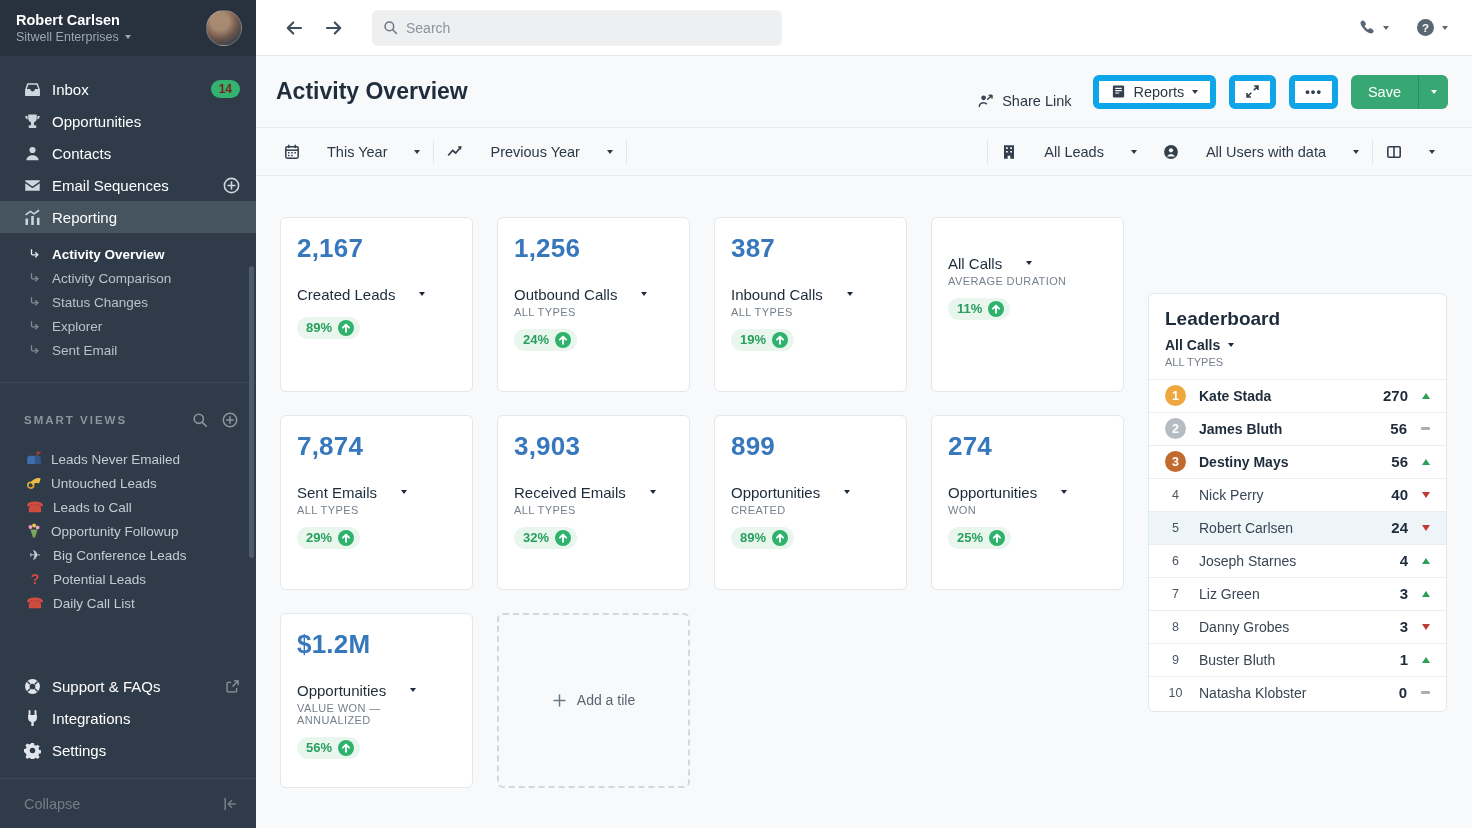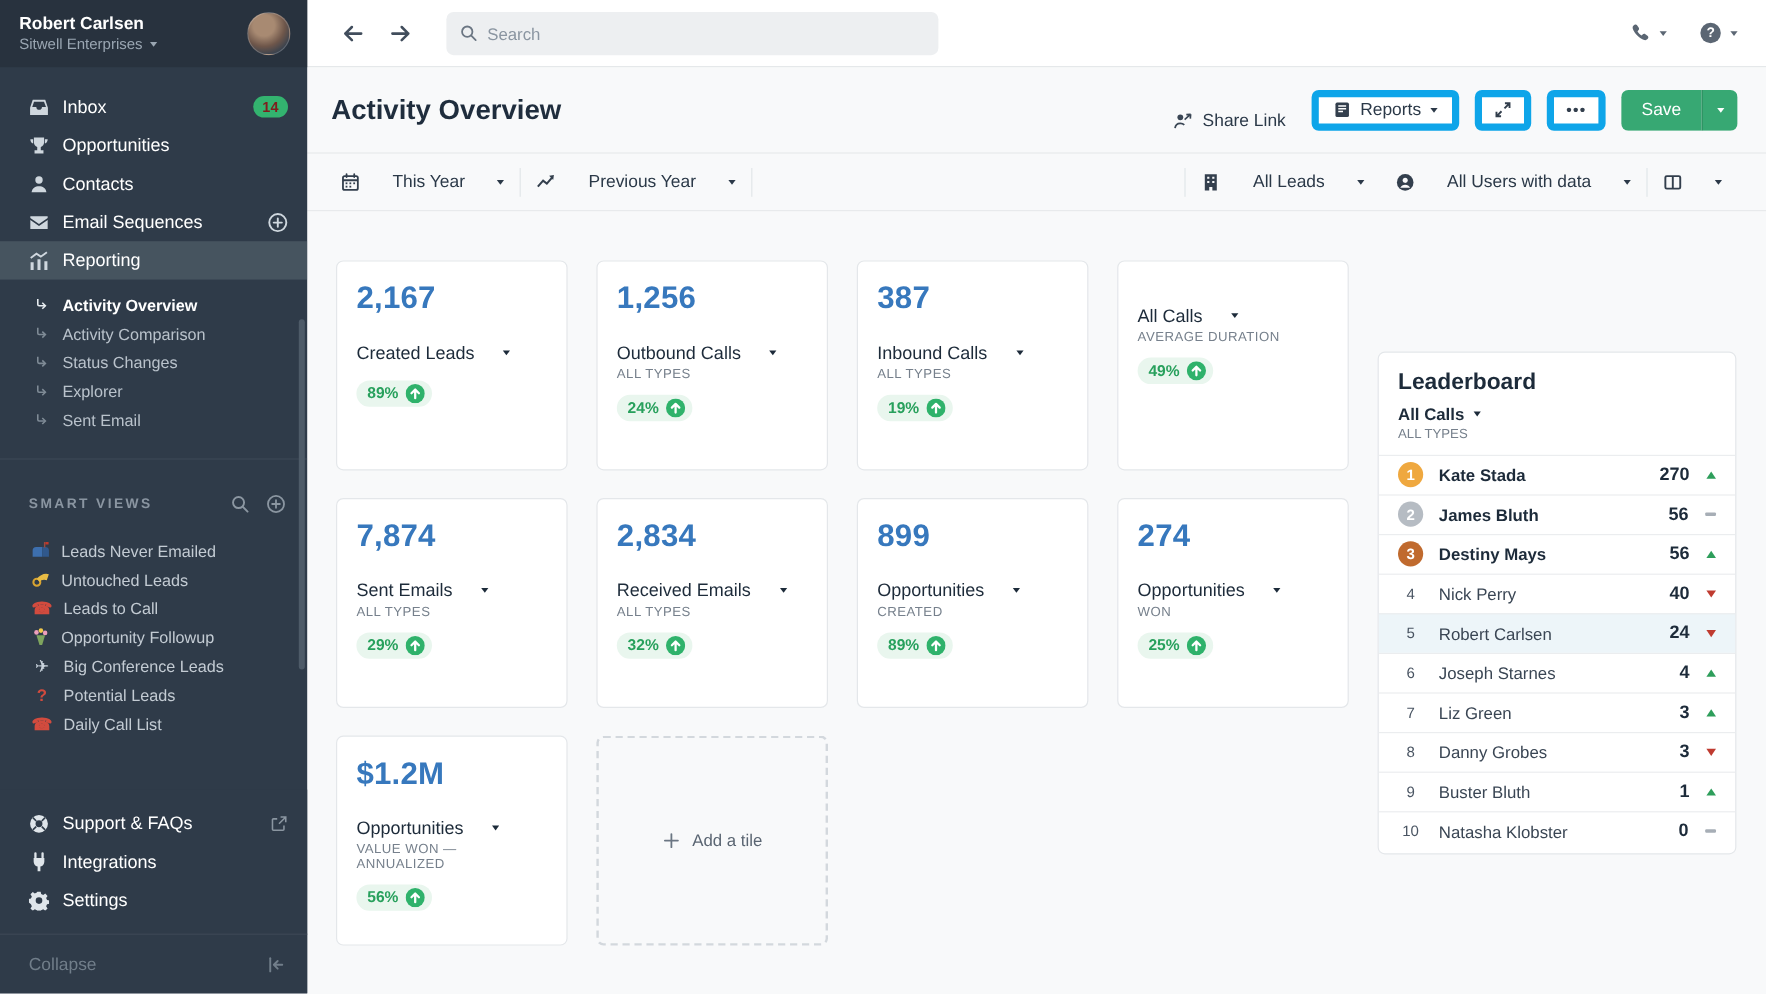--- a/index.html
+++ b/index.html
@@ -550,21 +550,21 @@
           </div>
       </div>
 
       <div class="tile">
         <div class="tile-label">
             <span>All Calls</span>
             <span class="cr sm"></span>
           </div>
         <div class="tile-sub">AVERAGE DURATION</div>
         <div class="delta">
-            <span>49%</span>
+            <span>11%</span>
             <svg class="ic">
               <use href="#i-upcircle"></use>
             </svg>
           </div>
       </div>
 
       <div class="tile">
         <div class="tile-value">7,874</div>
         <div class="tile-label">
             <span>Sent Emails</span>
@@ -573,21 +573,21 @@
         <div class="tile-sub">ALL TYPES</div>
         <div class="delta">
             <span>29%</span>
             <svg class="ic">
               <use href="#i-upcircle"></use>
             </svg>
           </div>
       </div>
 
       <div class="tile">
-        <div class="tile-value">2,834</div>
+        <div class="tile-value">3,903</div>
         <div class="tile-label">
             <span>Received Emails</span>
             <span class="cr sm"></span>
           </div>
         <div class="tile-sub">ALL TYPES</div>
         <div class="delta">
             <span>32%</span>
             <svg class="ic">
               <use href="#i-upcircle"></use>
             </svg>

